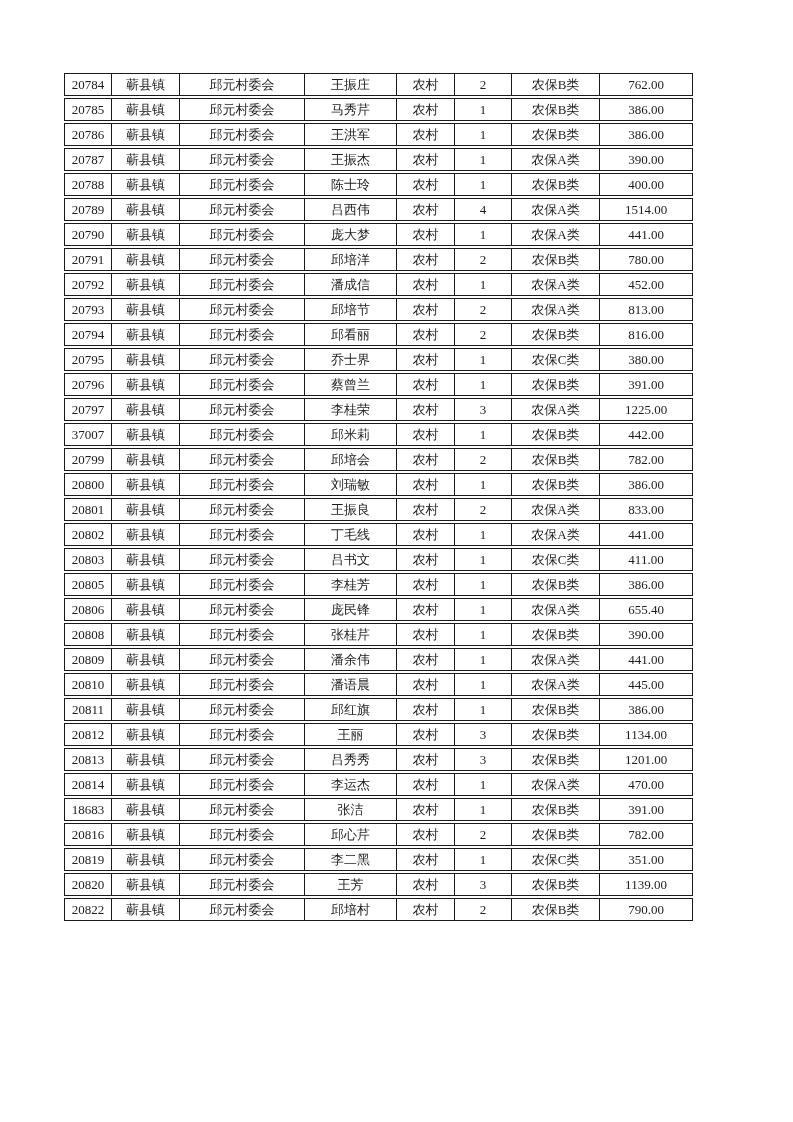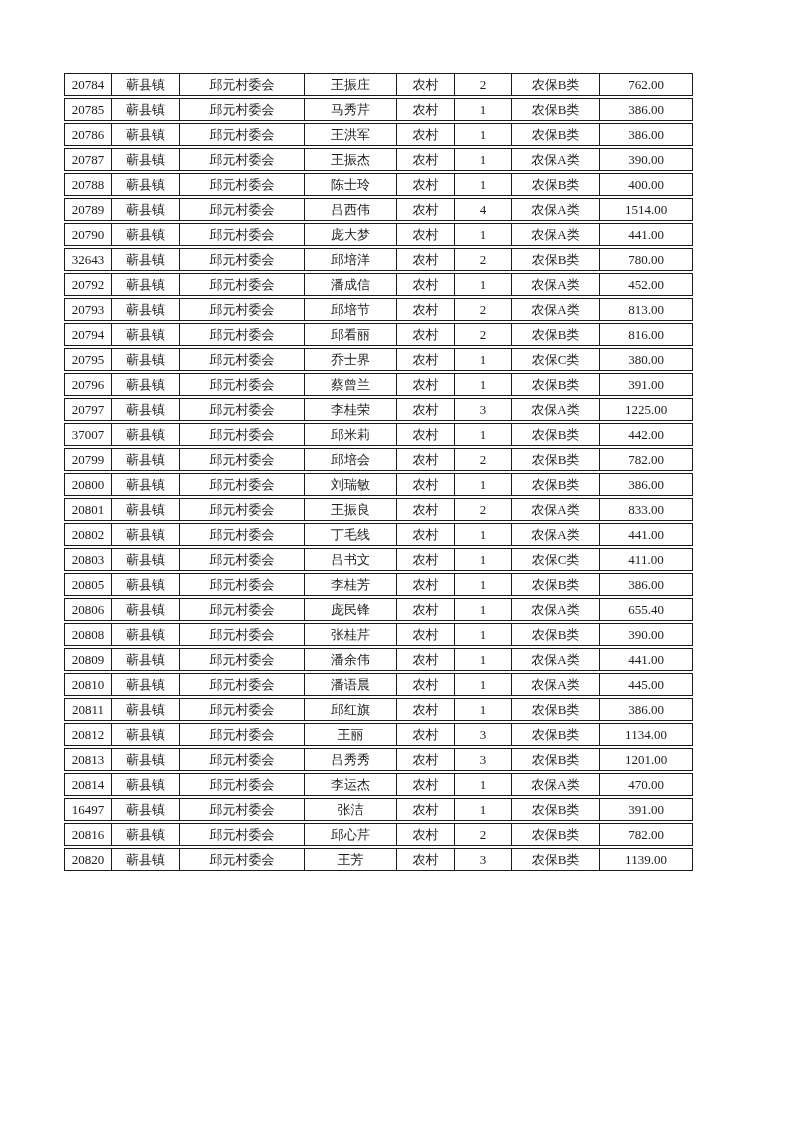--- a/index.html
+++ b/index.html
@@ -129,21 +129,21 @@
           <td>20790</td>
           <td>蕲县镇</td>
           <td>邱元村委会</td>
           <td>庞大梦</td>
           <td>农村</td>
           <td>1</td>
           <td>农保A类</td>
           <td>441.00</td>
         </tr>
         <tr>
-          <td>32643</td>
+          <td>20791</td>
           <td>蕲县镇</td>
           <td>邱元村委会</td>
           <td>邱培洋</td>
           <td>农村</td>
           <td>2</td>
           <td>农保B类</td>
           <td>780.00</td>
         </tr>
         <tr>
           <td>20792</td>
@@ -349,44 +349,64 @@
           <td>20814</td>
           <td>蕲县镇</td>
           <td>邱元村委会</td>
           <td>李运杰</td>
           <td>农村</td>
           <td>1</td>
           <td>农保A类</td>
           <td>470.00</td>
         </tr>
         <tr>
-          <td>16497</td>
+          <td>18683</td>
           <td>蕲县镇</td>
           <td>邱元村委会</td>
           <td>张洁</td>
           <td>农村</td>
           <td>1</td>
           <td>农保B类</td>
           <td>391.00</td>
         </tr>
         <tr>
           <td>20816</td>
           <td>蕲县镇</td>
           <td>邱元村委会</td>
           <td>邱心芹</td>
           <td>农村</td>
           <td>2</td>
           <td>农保B类</td>
           <td>782.00</td>
         </tr>
         <tr>
+          <td>20819</td>
+          <td>蕲县镇</td>
+          <td>邱元村委会</td>
+          <td>李二黑</td>
+          <td>农村</td>
+          <td>1</td>
+          <td>农保C类</td>
+          <td>351.00</td>
+        </tr>
+        <tr>
           <td>20820</td>
           <td>蕲县镇</td>
           <td>邱元村委会</td>
           <td>王芳</td>
           <td>农村</td>
           <td>3</td>
           <td>农保B类</td>
           <td>1139.00</td>
+        </tr>
+        <tr>
+          <td>20822</td>
+          <td>蕲县镇</td>
+          <td>邱元村委会</td>
+          <td>邱培村</td>
+          <td>农村</td>
+          <td>2</td>
+          <td>农保B类</td>
+          <td>790.00</td>
         </tr>
       </tbody>
   </table>
 </div>
 
 </body></html>

